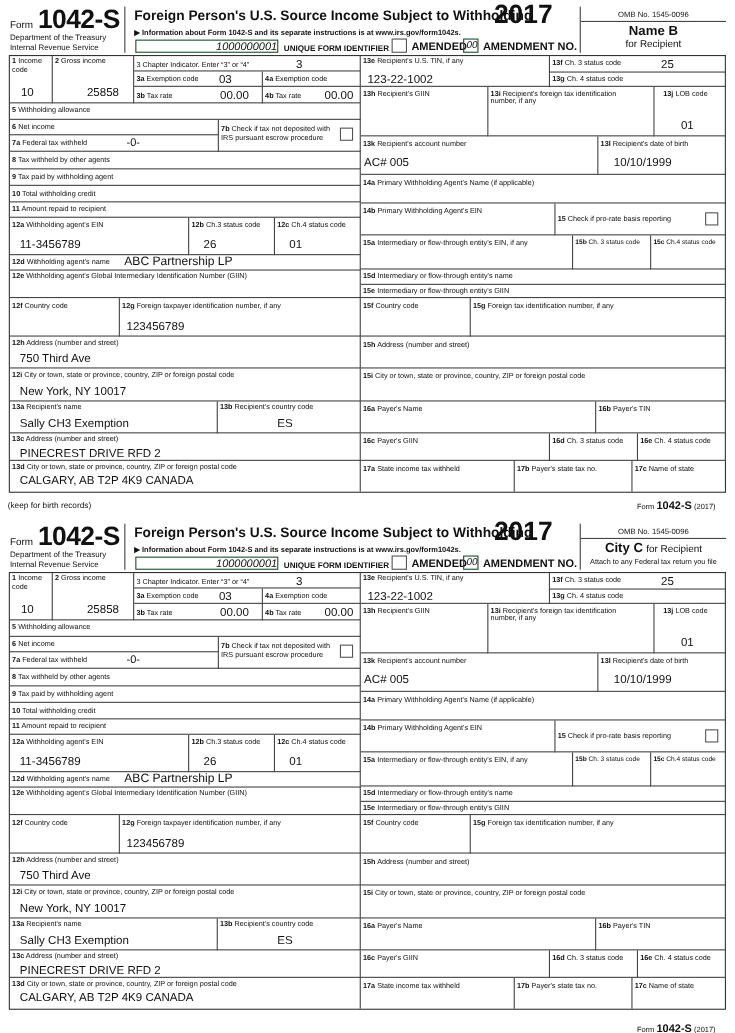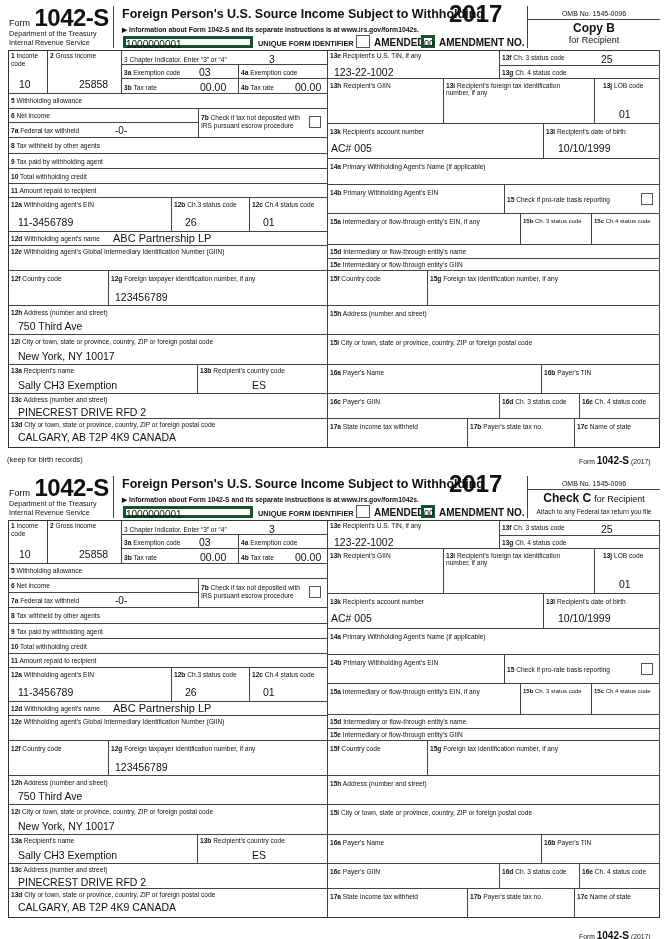--- a/index.html
+++ b/index.html
@@ -14,21 +14,21 @@
   .chk{position:absolute;width:12px;height:12px;border:1px solid #555;box-sizing:border-box;background:#fff;}
   .formword{font-size:9px;}
   .formnum{font-size:24px;font-weight:bold;letter-spacing:-0.5px;}
   .dept{font-size:7.2px;line-height:8.5px;}
   .title{font-size:12.5px;font-weight:bold;}
   .info{font-size:6.8px;font-weight:bold;}
   .year{font-size:24px;font-weight:bold;}
   .small{font-size:7px;}
   .ufi{font-size:7.4px;font-weight:bold;}
   .amend{font-size:10px;font-weight:bold;}
-  .idbox{position:absolute;border:3px solid #14532d;box-sizing:border-box;font-size:10px;text-align:left;line-height:11px;}
+  .idbox{position:absolute;border:1px solid #14532d;box-sizing:border-box;font-size:10px;text-align:right;line-height:11px;font-style:italic;}
   .footer-left{font-size:7.5px;}
   .footer-right{font-size:6.8px;}
   .footer-right b{font-size:10px;}
 </style>
 </head>
 <body>
 
 <div id="copies">
     <div class="copy" style="top: 0px;">
 
@@ -47,21 +47,21 @@
   <div class="idbox" style="left:123px;top:36px;width:130px;height:12px;">1000000001</div>
   <div class="abs ufi" style="left:258px;top:39px;">UNIQUE FORM IDENTIFIER</div>
   <div class="chk" style="left:356px;top:35px;width:14px;height:13px;"></div>
   <div class="abs amend" style="left:374px;top:37px;">AMENDED</div>
   <div class="idbox" style="left:421px;top:35px;width:14px;height:13px;font-size:9px;">00</div>
   <div class="abs amend" style="left:439px;top:37px;">AMENDMENT NO.</div>
   <div class="abs" style="left:527px;top:6px;width:1px;height:42px;background:#444;"></div>
   <div class="abs small" style="left:528px;top:10px;width:132px;text-align:center;">OMB No. 1545-0096</div>
   <div class="abs" style="left:528px;top:19px;width:132px;height:1px;background:#444;"></div>
   <div class="abs copytitle" style="left:528px;top:21px;width:132px;text-align:center;font-size:12px;font-weight:bold;">
-    <span class="ct">Copy B</span>
+    <span class="ct">Name B</span>
   </div>
   <div class="abs cs2" style="left:528px;top:35px;width:132px;text-align:center;font-size:9px;">for Recipient</div>
 
   <div class="grid">
 
     <div class="cell" style="left:0;top:0;width:39px;height:43px;">
       <div class="lbl" style="white-space:normal;width:36px;"><b class="n">1</b><span class="t"> Income code</span></div>
       <div class="val" style="left:10px;top:27px;">10</div>
     </div>
     <div class="cell" style="left:39px;top:0;width:74px;height:43px;">
@@ -282,21 +282,21 @@
   <div class="idbox" style="left:123px;top:36px;width:130px;height:12px;">1000000001</div>
   <div class="abs ufi" style="left:258px;top:39px;">UNIQUE FORM IDENTIFIER</div>
   <div class="chk" style="left:356px;top:35px;width:14px;height:13px;"></div>
   <div class="abs amend" style="left:374px;top:37px;">AMENDED</div>
   <div class="idbox" style="left:421px;top:35px;width:14px;height:13px;font-size:9px;">00</div>
   <div class="abs amend" style="left:439px;top:37px;">AMENDMENT NO.</div>
   <div class="abs" style="left:527px;top:6px;width:1px;height:42px;background:#444;"></div>
   <div class="abs small" style="left:528px;top:10px;width:132px;text-align:center;">OMB No. 1545-0096</div>
   <div class="abs" style="left:528px;top:19px;width:132px;height:1px;background:#444;"></div>
   <div class="abs copytitle" style="left:528px;top:21px;width:132px;text-align:center;font-size:12px;font-weight:bold;">
-    <span class="ct">Check C</span><span class="cs" style="font-weight: normal; font-size: 9px; margin-left: 3px;">for Recipient</span>
+    <span class="ct">City C</span><span class="cs" style="font-weight: normal; font-size: 9px; margin-left: 3px;">for Recipient</span>
   </div>
   <div class="abs cs2" style="left: 528px; top: 38px; width: 132px; text-align: center; font-size: 6.6px;">Attach to any Federal tax return you file</div>
 
   <div class="grid">
 
     <div class="cell" style="left:0;top:0;width:39px;height:43px;">
       <div class="lbl" style="white-space:normal;width:36px;"><b class="n">1</b><span class="t"> Income code</span></div>
       <div class="val" style="left:10px;top:27px;">10</div>
     </div>
     <div class="cell" style="left:39px;top:0;width:74px;height:43px;">

